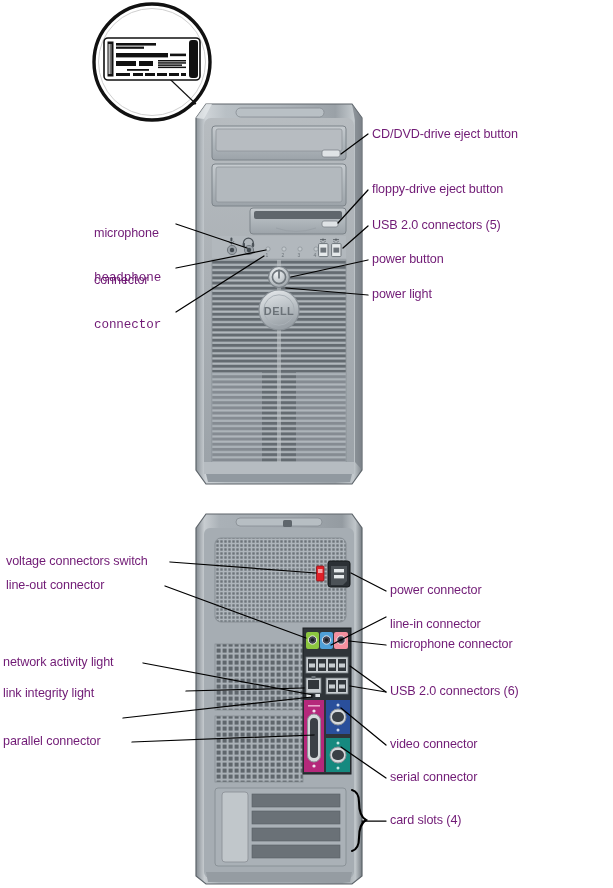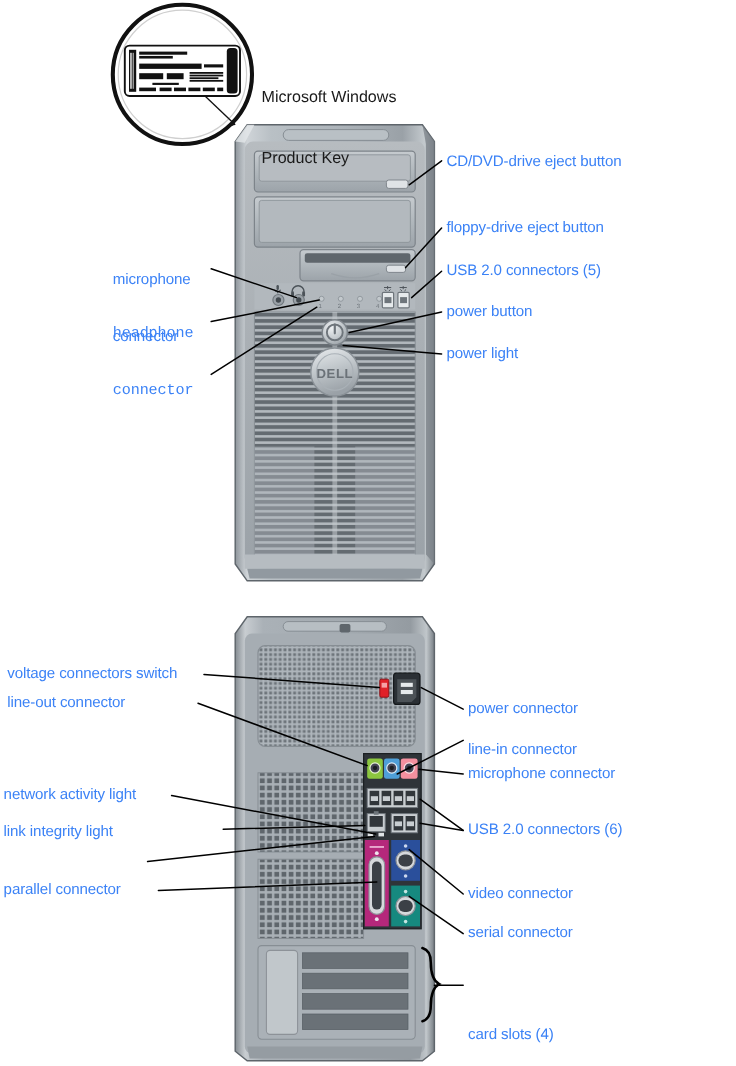--- a/index.html
+++ b/index.html
@@ -10,21 +10,21 @@
     position:relative;
     overflow:hidden;
     color:#000;
   }
   .stage{position:absolute;left:0;top:0;width:613px;height:888px;}
   svg.art{position:absolute;left:0;top:0;width:613px;height:888px;}
   .lbl{
     position:absolute;
     font-size:12.6px;
     line-height:15.5px;
-    color:#3b82f6;
+    color:#701a75;
     white-space:pre;
     letter-spacing:-0.1px;
   }
   .lbl.r{text-align:left;}
   .lbl.l{text-align:left;}
   .key-title{
     position:absolute;
     font-size:13.4px;
     line-height:17px;
     color:#1a1a1a;
@@ -359,24 +359,20 @@
       <path d="M386 692 L350 666"></path>
       <path d="M386 692 L350 686"></path>
       <path d="M386 745 L341 708"></path>
       <path d="M386 778 L341 747"></path>
       <path d="M386 821 L362 821"></path>
 
       <path d="M352 790 q7 2 7 12 q0 14 7 18 q-7 4 -7 18 q0 11 -7 13" stroke-width="2.1"></path>
     </g>
   </svg>
 
-  <div class="key-title" style="left:218px; top:38px;">
-    <div>Microsoft Windows</div>
-    <div>Product Key</div>
-  </div>
 
   <div class="lbl r" style="left:372px; top:127px;">CD/DVD-drive eject button</div>
   <div class="lbl r" style="left:372px; top:182px;">floppy-drive eject button</div>
   <div class="lbl r" style="left:372px; top:218px;">USB 2.0 connectors (5)</div>
   <div class="lbl r" style="left:372px; top:252px;">power button</div>
   <div class="lbl r" style="left:372px; top:287px;">power light</div>
 
   <div class="lbl l" style="left:94px; top:195px;">
     <div>microphone</div>
     <div>connector</div>
@@ -391,15 +387,15 @@
   <div class="lbl l" style="left:3px; top:655px;text-align:right;">network activity light</div>
   <div class="lbl l" style="left:3px; top:686px;">link integrity light</div>
   <div class="lbl l" style="left:3px; top:734px;">parallel connector</div>
 
   <div class="lbl r" style="left:390px; top:583px;text-align:right;">power connector</div>
   <div class="lbl r" style="left:390px; top:617px;">line-in connector</div>
   <div class="lbl r" style="left:390px; top:637px;">microphone connector</div>
   <div class="lbl r" style="left:390px; top:684px;">USB 2.0 connectors (6)</div>
   <div class="lbl r" style="left:390px; top:737px;">video connector</div>
   <div class="lbl r" style="left:390px; top:770px;">serial connector</div>
-  <div class="lbl r" style="left:390px; top:855px;">card slots (4)</div>
+  <div class="lbl r" style="left:390px; top:813px;">card slots (4)</div>
 
 </div>
 
 </body></html>

